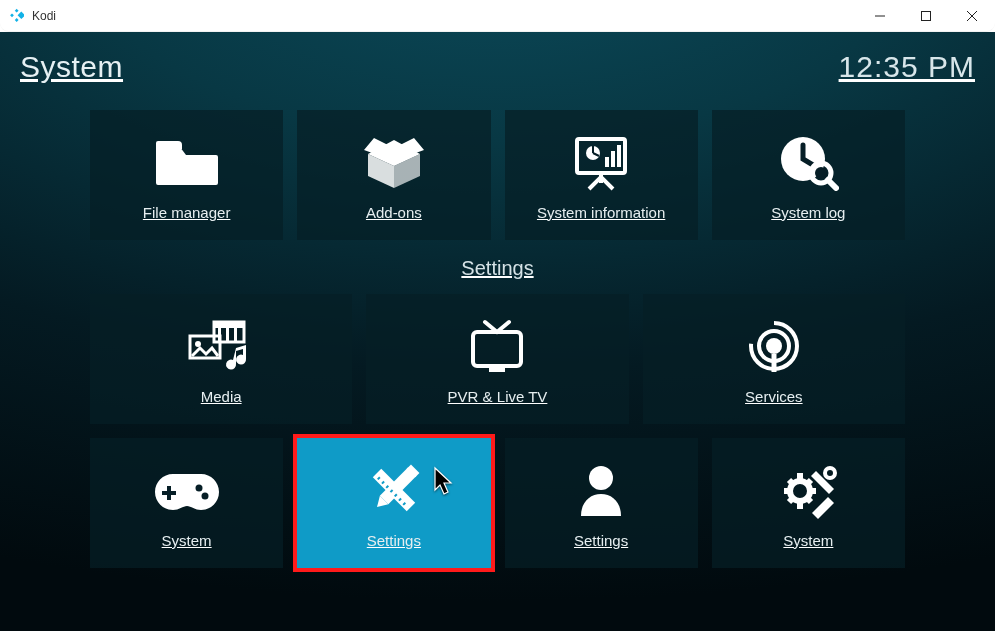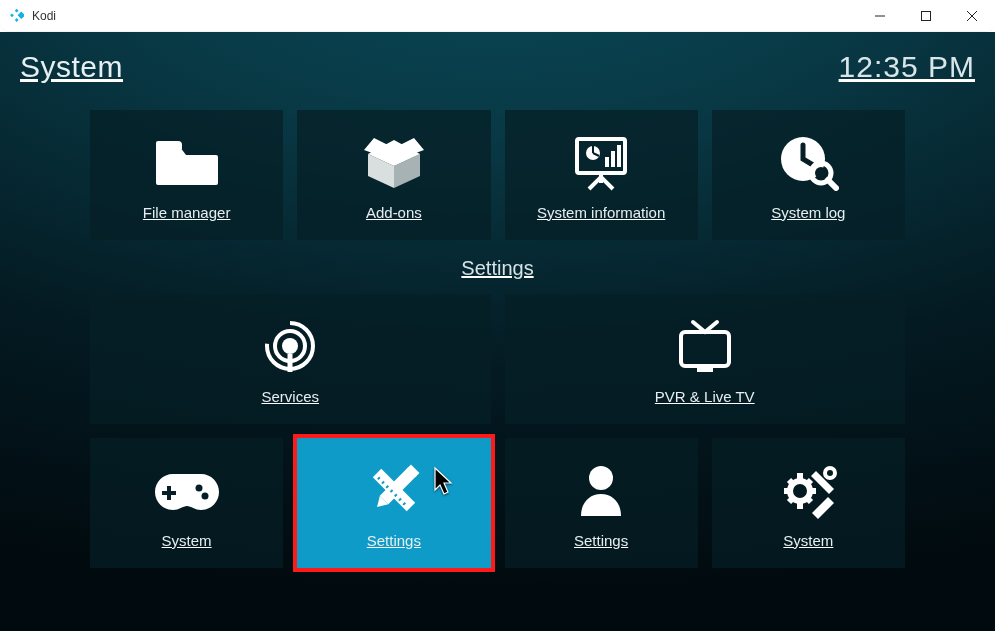--- a/index.html
+++ b/index.html
@@ -164,38 +164,54 @@
         </div>
         <div class="label">System log</div>
       </div>
     </div>
 
     <div class="section-label">Settings</div>
 
     <div class="row">
       <div class="tile">
         <div class="icon-slot">
+          <svg width="66" height="56" viewBox="0 0 66 56">
+              <rect x="2" y="18" width="30" height="22" fill="none" stroke="#fff" stroke-width="3"></rect>
+              <circle cx="10" cy="26" r="3"></circle>
+              <path d="M4 38l8-8 6 6 6-6 6 8" fill="none" stroke="#fff" stroke-width="3"></path>
+              <rect x="26" y="4" width="30" height="20" fill="none" stroke="#fff" stroke-width="3"></rect>
+              <rect x="26" y="4" width="30" height="6"></rect>
+              <rect x="30" y="4" width="3" height="20"></rect>
+              <rect x="38" y="4" width="3" height="20"></rect>
+              <rect x="46" y="4" width="3" height="20"></rect>
+              <path d="M48 30l10-3v14a5 5 0 1 1-3-4V31l-7 2v13a5 5 0 1 1-3-4z"></path>
+            </svg>
+        </div>
+        <div class="label">Media</div>
+      </div>
+      <div class="tile">
+        <div class="icon-slot">
+          <svg width="60" height="56" viewBox="0 0 60 56">
+              <path d="M18 4l12 10L42 4" fill="none" stroke="#fff" stroke-width="4" stroke-linecap="round"></path>
+              <rect x="6" y="14" width="48" height="34" rx="4" fill="none" stroke="#fff" stroke-width="4"></rect>
+              <rect x="22" y="50" width="16" height="4"></rect>
+            </svg>
+        </div>
+        <div class="label">PVR &amp; Live TV</div>
+      </div>
+      <div class="tile">
+        <div class="icon-slot">
           <svg width="58" height="58" viewBox="0 0 58 58">
               <circle cx="29" cy="29" r="8"></circle>
               <circle cx="29" cy="29" r="15" fill="none" stroke="#fff" stroke-width="4"></circle>
               <circle cx="29" cy="29" r="23" fill="none" stroke="#fff" stroke-width="4" stroke-dasharray="110 40" transform="rotate(-90 29 29)"></circle>
               <path d="M29 37v18" stroke="#fff" stroke-width="5"></path>
             </svg>
         </div>
         <div class="label">Services</div>
-      </div>
-      <div class="tile">
-        <div class="icon-slot">
-          <svg width="60" height="56" viewBox="0 0 60 56">
-              <path d="M18 4l12 10L42 4" fill="none" stroke="#fff" stroke-width="4" stroke-linecap="round"></path>
-              <rect x="6" y="14" width="48" height="34" rx="4" fill="none" stroke="#fff" stroke-width="4"></rect>
-              <rect x="22" y="50" width="16" height="4"></rect>
-            </svg>
-        </div>
-        <div class="label">PVR &amp; Live TV</div>
       </div>
     </div>
 
     <div style="height:14px"></div>
 
     <div class="row">
       <div class="tile">
         <div class="icon-slot">
           <svg width="68" height="44" viewBox="0 0 68 44">
               <path d="M20 6h28c10 0 18 8 18 18s-8 18-18 18c-6 0-10-4-14-4s-8 4-14 4C10 42 2 34 2 24S10 6 20 6z"></path>

